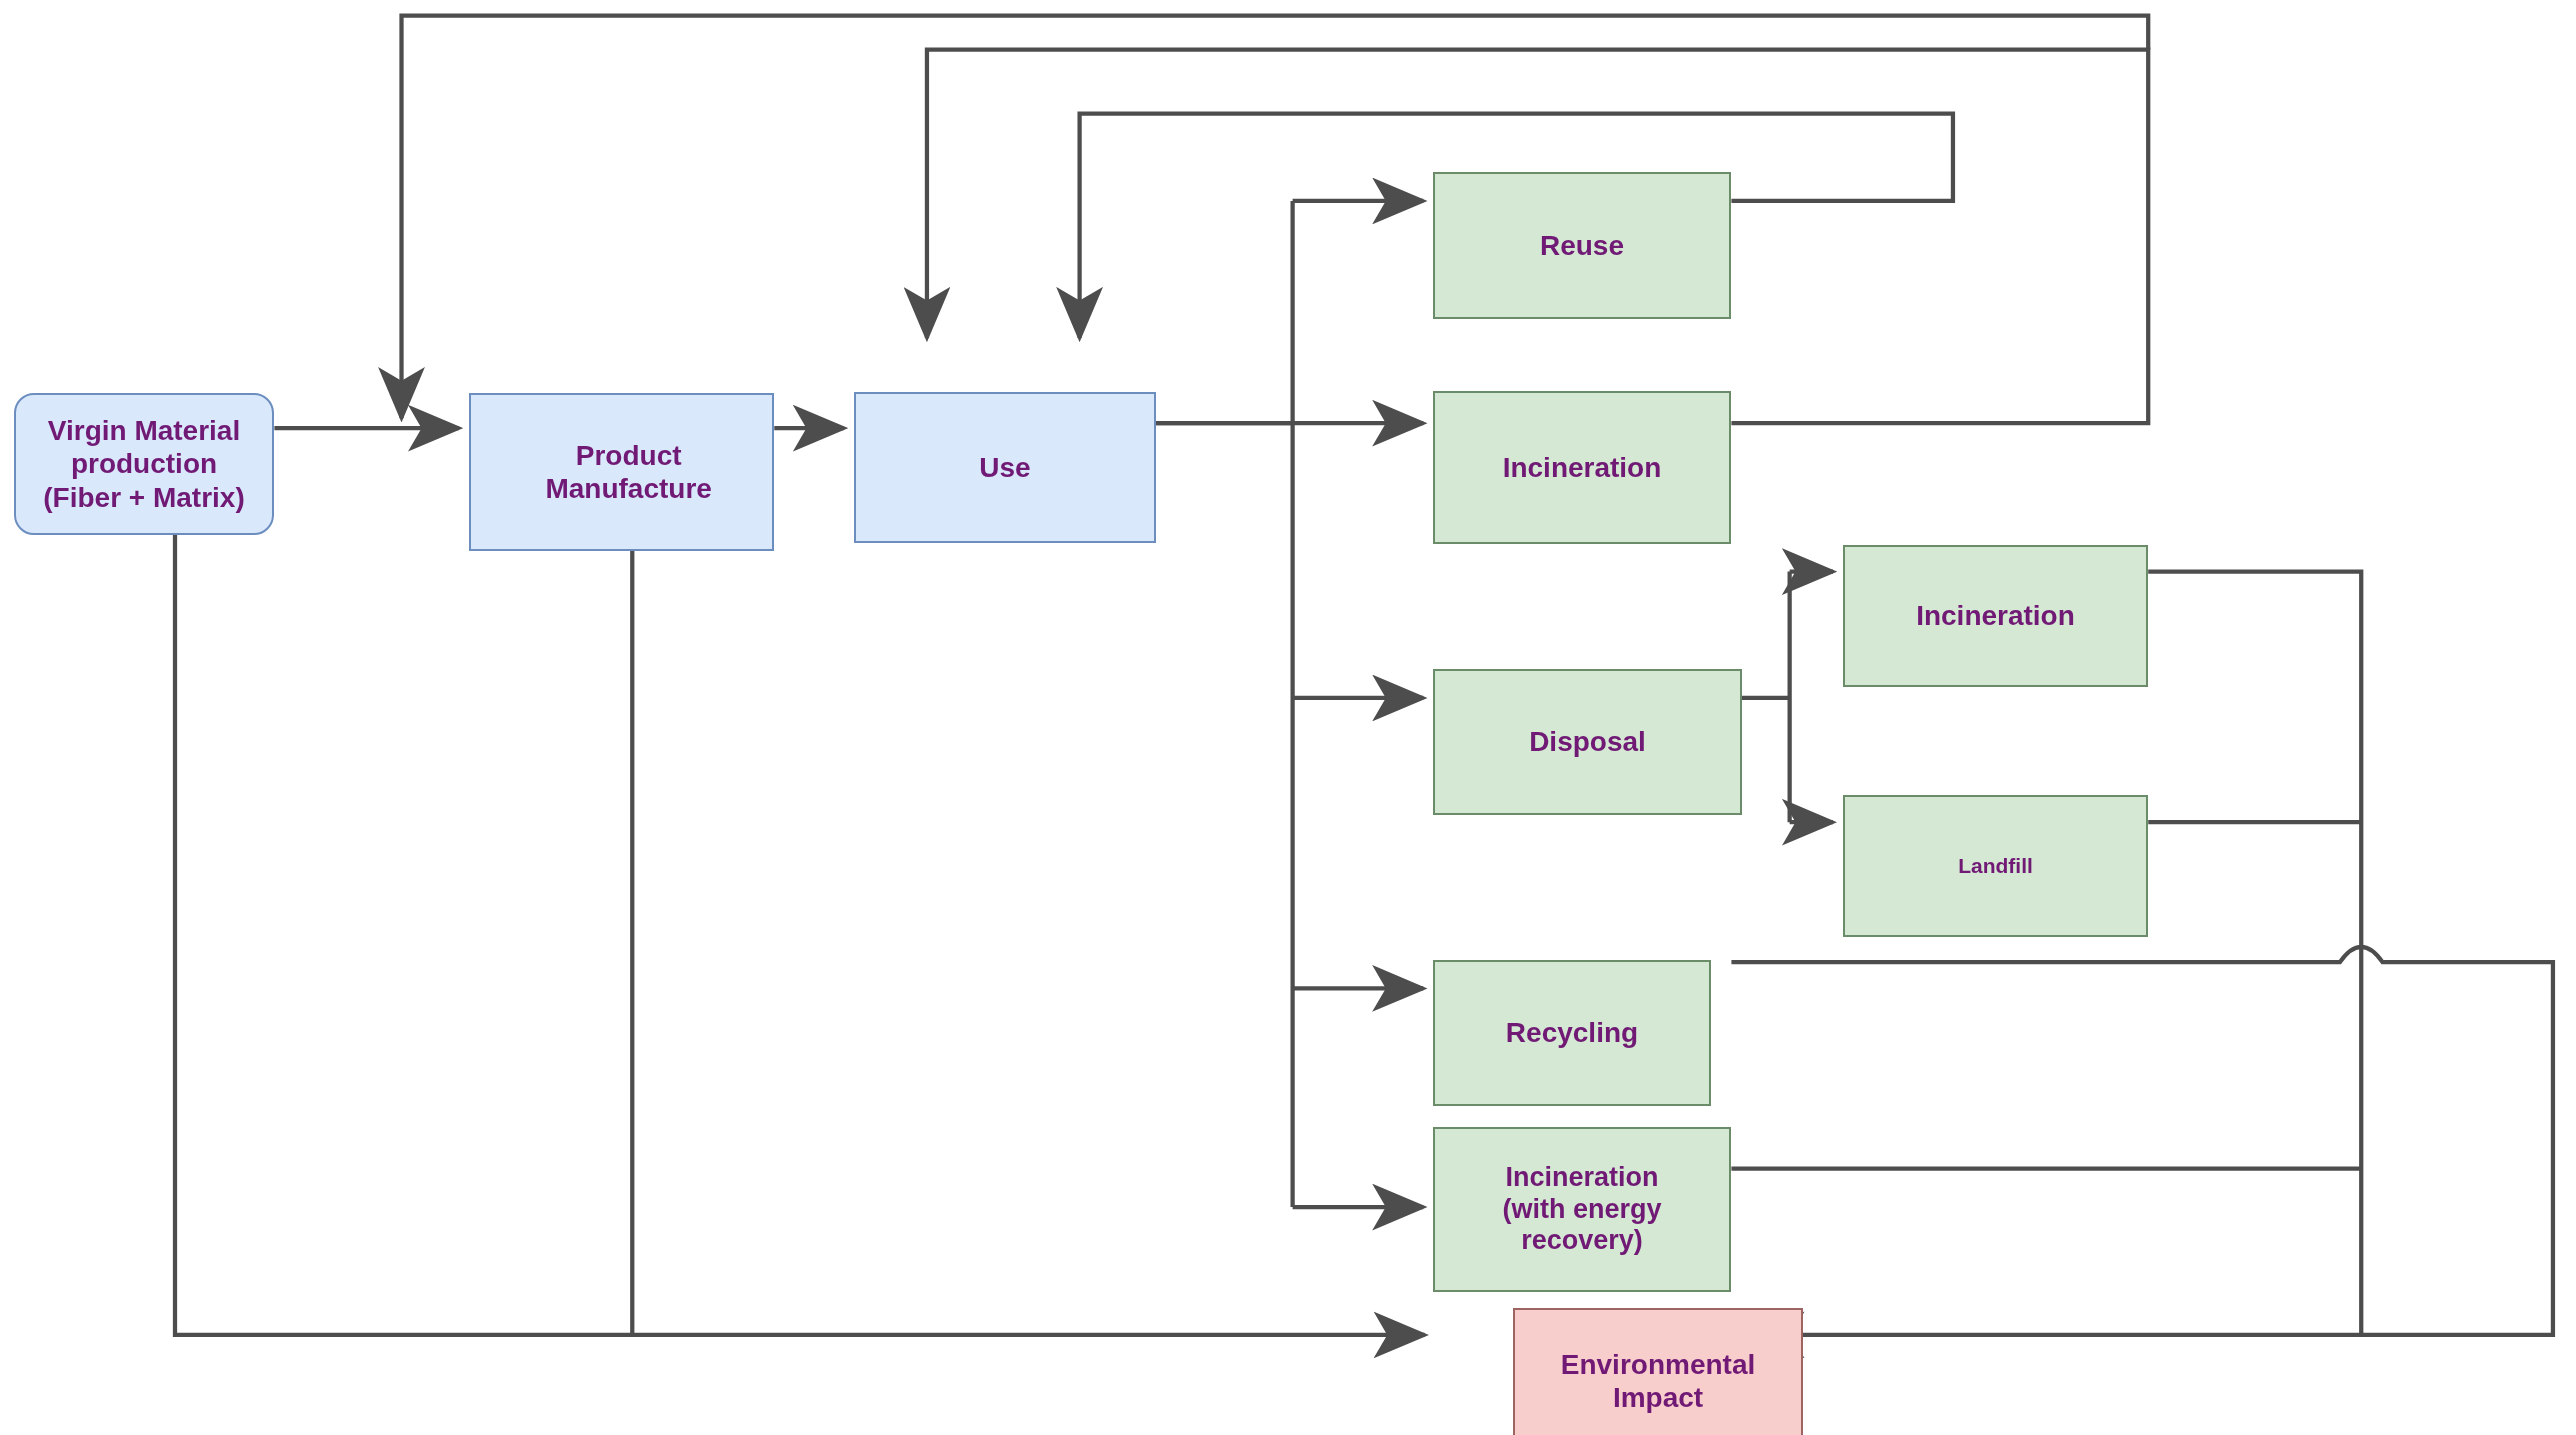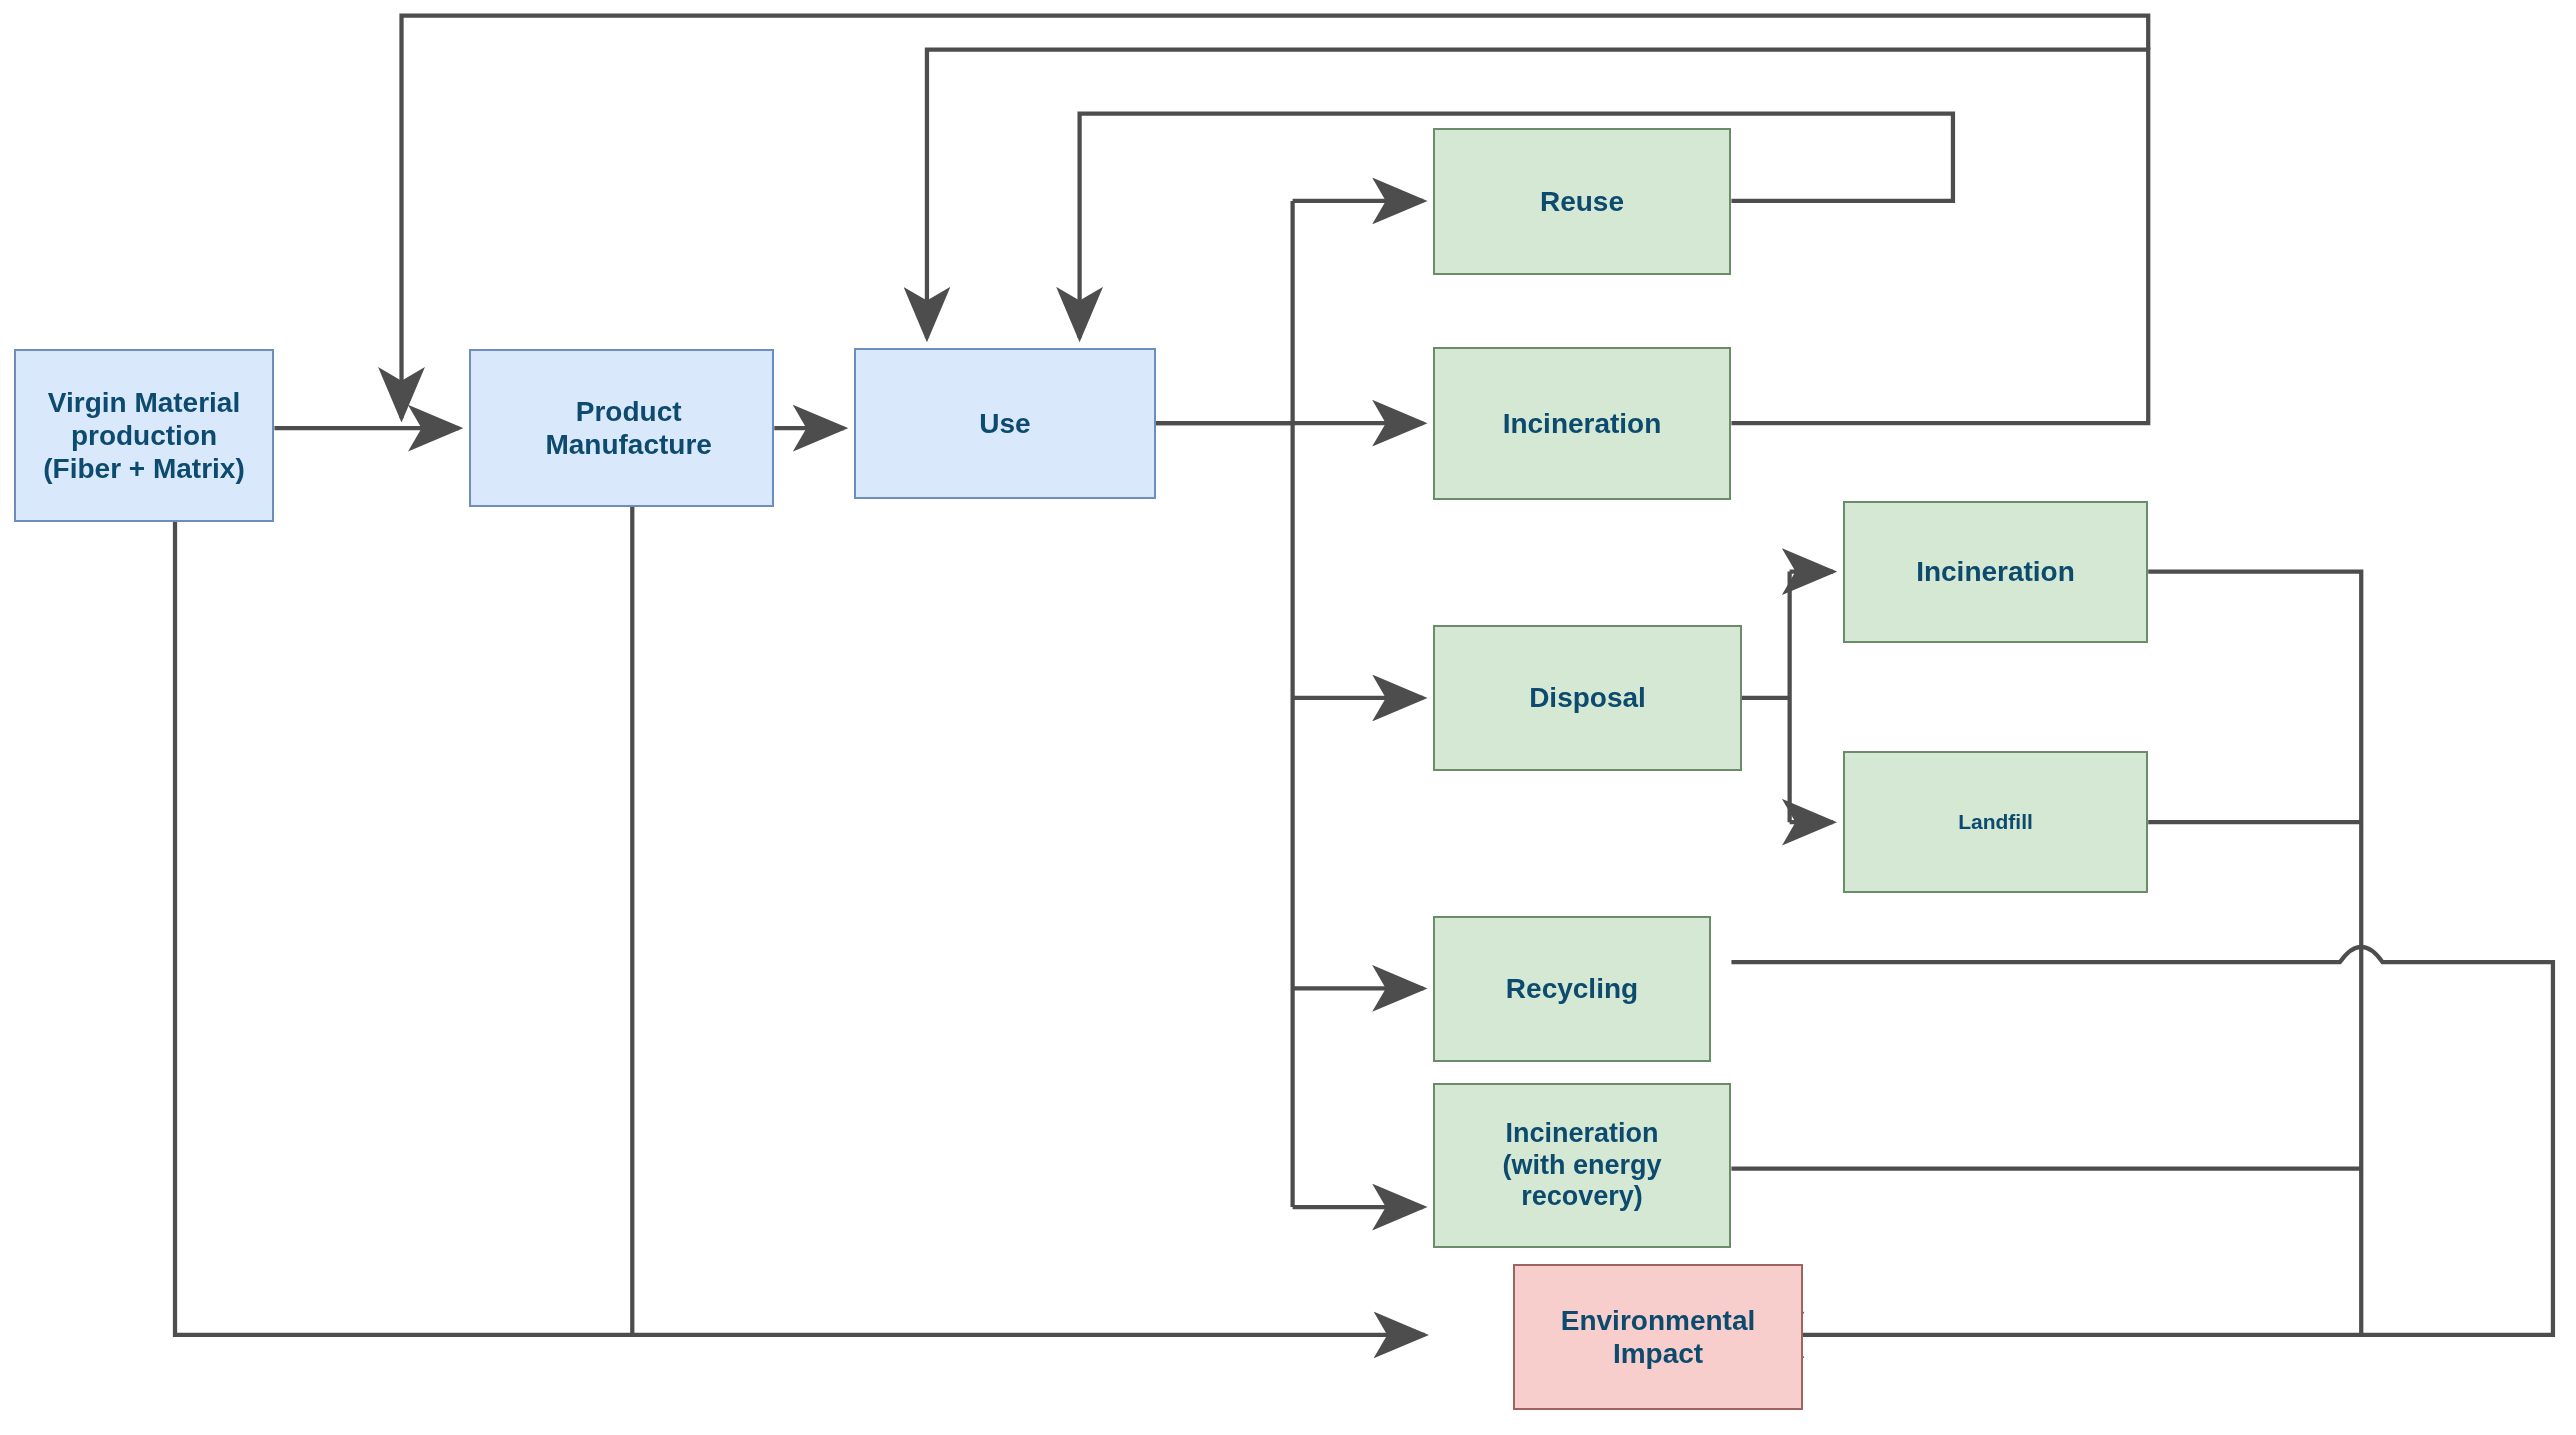--- a/index.html
+++ b/index.html
@@ -1,22 +1,22 @@
 <!DOCTYPE html>
 <html style="font-size:11.4px"><head>
 <meta charset="utf-8">
 <style>
   html,body{margin:0;padding:0;background:#ffffff;}
   body{width:2576px;height:1435px;position:relative;overflow:hidden;
        font-family:"Liberation Sans",sans-serif;}
   #canvas{position:absolute;inset:0;width:2576px;height:1435px;}
   .node{position:absolute;box-sizing:border-box;display:flex;
         align-items:center;justify-content:flex-start;text-align:center;
-        font-weight:bold;color:#0c4a6e;line-height:1.18;
-        font-size:28px;padding:2.8px 5.7px;z-index:5;}
+        font-weight:bold;color:#701a75;line-height:1.18;
+        font-size:28px;padding:2.8px 5.7px;z-index:5;margin-top:44px;}
   .n-blue{background:#dae8fc;border:2.1px solid #6c8ebf;}
   .n-green{background:#d5e8d4;border:2.1px solid #6a8c69;}
   .n-pink{background:#f8cecc;border:2.1px solid #9d6461;}
   .node span{display:block;width:100%;}
 </style>
 </head>
 <body>
 
 <svg id="canvas" viewBox="0 0 3627 2021" xmlns="http://www.w3.org/2000/svg">
   <defs>
@@ -63,21 +63,21 @@
     <path d="M3025,1158 L3325,1158"></path>
 
     <path d="M2438,1646 L3325,1646"></path>
 
     <path d="M2438,1355 L3295,1355 Q3325,1312 3355,1355 L3595,1355 L3595,1880 L3325,1880"></path>
 
   </g>
 </svg>
 
 <div id="nodes">
-    <div class="node n-blue" style="left: 14px; top: 349px; width: 260px; height: 173px; font-size: 28px;">
+    <div class="node n-blue" style="left: 14px; top: 349px; width: 260px; height: 142px; font-size: 28px; border-radius: 20px;">
       <span>Virgin Material<br>production<br>(Fiber + Matrix)</span>
     </div>
     <div class="node n-blue" style="left: 469px; top: 349px; width: 305px; height: 158px; font-size: 28px; padding-left: 20px;">
       <span>Product<br>Manufacture</span>
     </div>
     <div class="node n-blue" style="left: 854px; top: 348px; width: 302px; height: 151px; font-size: 28px;">
       <span>Use</span>
     </div>
     <div class="node n-green" style="left: 1433px; top: 128px; width: 298px; height: 147px; font-size: 28px;">
       <span>Reuse</span>

